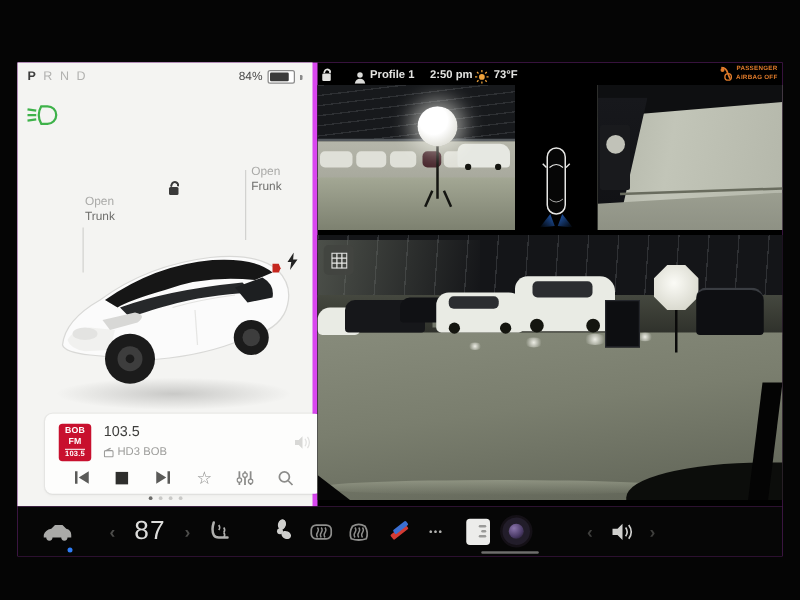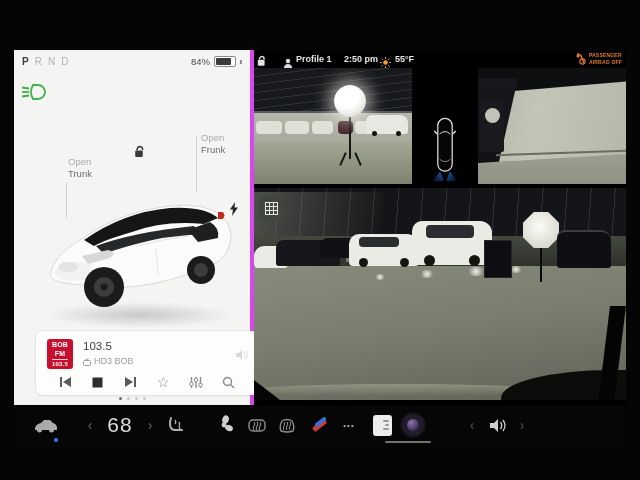--- a/index.html
+++ b/index.html
@@ -34,21 +34,21 @@
   .media-title{left:47px;top:9px;font-size:11.5px;color:#3e3e3c;}
   .media-sub{left:47px;top:25px;font-size:9px;color:#9d9d9b;display:flex;align-items:flex-end;gap:3px;}
   .media-cast{right:10px;top:16px;color:#d8d8d6;}
   .media-controls{left:10px;right:10px;top:40px;height:22px;display:flex;justify-content:space-between;align-items:center;padding:0 8px;}
   .mbtn{width:22px;height:18px;display:flex;align-items:center;justify-content:center;color:#5a5a58;background:none;border:none;padding:0;}
   .star{font-size:14px;color:#8c8c8a;line-height:1;}
   .page-dots{left:0;right:0;top:347px;display:flex;gap:5px;justify-content:center;}
   .page-dots i{width:3px;height:3px;border-radius:50%;background:#c9c9c7;}
   .page-dots i.on{background:#6b6b69;}
   
-  .camera-area{position:absolute;left:240px;top:0;width:372px;height:355px;background:#000;}
+  .camera-area{position:absolute;left:240px;top:0;width:372px;height:355px;background:#000;text-align:right;}
   .cam-status{left:0;top:0;width:372px;height:18px;}
   .sb-text{font-size:9px;font-weight:bold;color:#e4e4e2;top:4px;}
   .airbag{right:4px;top:2px;display:flex;align-items:center;gap:3px;}
   .airbag-txt{font-size:5px;line-height:1.3;color:#e07b2a;font-weight:bold;white-space:pre-line;letter-spacing:.2px;}
   .feed{overflow:hidden;background:#0d0e0c;}
   .cam-tl{left:0;top:18px;width:158px;height:116px;}
   .cam-gap{left:158px;top:18px;width:66px;height:116px;background:#000;}
   .cam-tr{left:224px;top:18px;width:148px;height:116px;}
   .cam-rear{left:0;top:138px;width:372px;height:212px;}
   
@@ -289,21 +289,21 @@
               <line x1="5.5" y1="9.2" x2="5.5" y2="11"></line>
             <line x1="0" y1="5.5" x2="1.8" y2="5.5"></line>
               <line x1="9.2" y1="5.5" x2="11" y2="5.5"></line>
             <line x1="1.6" y1="1.6" x2="2.8" y2="2.8"></line>
               <line x1="8.2" y1="8.2" x2="9.4" y2="9.4"></line>
             <line x1="8.2" y1="2.8" x2="9.4" y2="1.6"></line>
               <line x1="1.6" y1="9.4" x2="2.8" y2="8.2"></line>
           </g>
         </svg>
       </span>
-      <span class="sb-text abs" style="left:141px;">55°F</span>
+      <span class="sb-text abs" style="left:141px;">73°F</span>
       <div class="airbag abs">
         <svg width="11" height="12" viewBox="0 0 11 12">
           <path d="M2 1 q4 0 5 4 l2 5" fill="none" stroke="#e07b2a" stroke-width="1.4"></path>
           <circle cx="3" cy="3" r="1.6" fill="#e07b2a"></circle>
           <circle cx="7.5" cy="8.5" r="2.6" fill="none" stroke="#e07b2a" stroke-width="1.1"></circle>
         </svg>
         <span class="airbag-txt pre">PASSENGER
 AIRBAG OFF</span>
       </div>
     </div>
@@ -408,21 +408,21 @@
   <div class="launcher">
 
     <button class="lbtn" style="left:16px;width:32px;">
       <svg width="26" height="15" viewBox="0 0 26 15">
         <path d="M2 10 Q3 6 8 5 L11 2 h6 l3 3 q4 1 4 5 v2 h-3 a2.5 2.5 0 0 1-5 0 h-7 a2.5 2.5 0 0 1-5 0 H2 Z" fill="#aaaaa8"></path>
       </svg>
     </button>
     <span class="blue-dot abs"></span>
 
     <button class="lbtn chev" style="left:68px;width:16px;">‹</button>
-    <button class="lbtn cabin-temp" style="left:86px;width:40px;">68</button>
+    <button class="lbtn cabin-temp" style="left:86px;width:40px;">87</button>
     <button class="lbtn chev" style="left:128px;width:16px;">›</button>
 
     <button class="lbtn" style="left:148px;width:28px;">
       <svg width="18" height="19" viewBox="0 0 18 19">
         <path d="M4 2 q-2 6 0 10 q1 2 4 2 h7" fill="none" stroke="#b0b0ae" stroke-width="2" stroke-linecap="round"></path>
         <path d="M8 3 q1.5-2 0-4 M12 5 q1.5-2 0-4 M12 9 q1.5-2 0-4" fill="none" stroke="#b0b0ae" stroke-width="1.3" transform="translate(0 5)"></path>
       </svg>
     </button>
 
     <button class="lbtn" style="left:196px;width:28px;">

